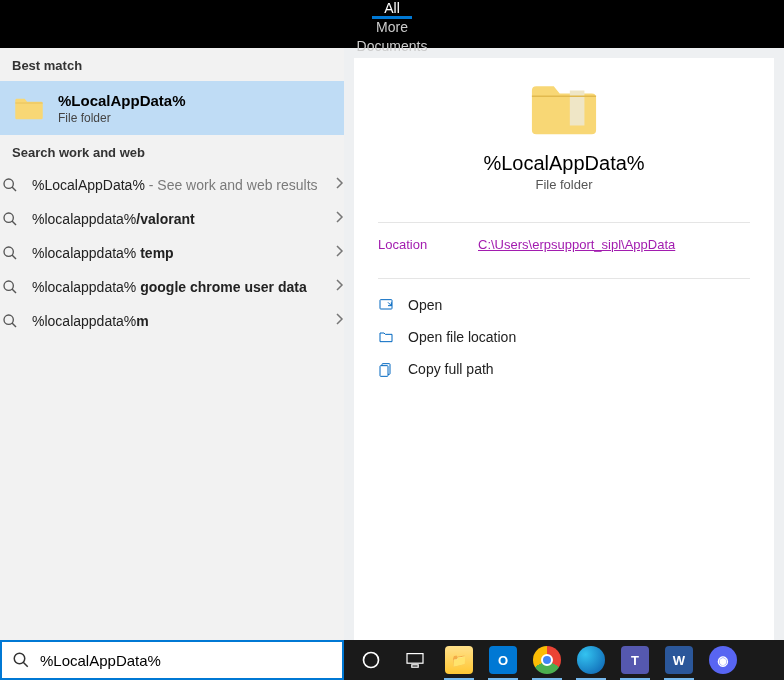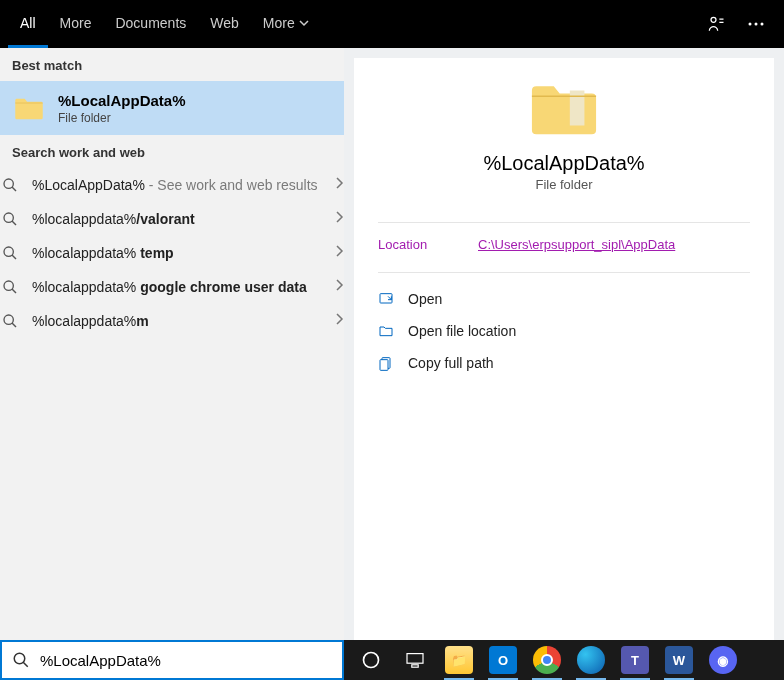--- a/index.html
+++ b/index.html
@@ -1,19 +1,19 @@
 <!DOCTYPE html>
 <html><head>
 <meta charset="utf-8">
 <style>
   * { box-sizing: border-box; margin: 0; padding: 0; font-family: "Segoe UI", sans-serif; }
   body { width: 784px; height: 680px; background: #fff; overflow: hidden; position: relative; }
   
   
-  .tabbar { background: #000; height: 48px; display: flex; align-items: center; color: #fff; padding: 0 8px; }
+  .tabbar { background: #000; height: 48px; display: flex; align-items: center; color: #fff; padding: 0 8px; flex-direction: column; }
   .tab { padding: 0 12px; height: 48px; display: flex; align-items: center; font-size: 14px; color: #ccc; cursor: pointer; border-bottom: 3px solid transparent; }
   .tab.active { color: #fff; border-bottom: 3px solid #0078d4; }
   .tab svg { margin-left: 4px; }
   .tabbar-spacer { flex: 1; }
   .tabbar-icon { width: 40px; height: 40px; display: flex; align-items: center; justify-content: center; font-size: 18px; color: #fff; }
   
   
   .main { display: flex; height: calc(680px - 48px - 40px); background: #eef0f2; }
   
   
@@ -39,21 +39,21 @@
   .big-folder svg { width: 70px; height: 60px; }
   .big-folder .big-title { font-size: 20px; margin-top: 14px; }
   .big-folder .big-sub { font-size: 13px; color: #555; margin-top: 2px; }
   
   .meta-row { display: flex; font-size: 13px; padding: 14px 0; border-top: 1px solid #e5e5e5; }
   .meta-label { width: 100px; color: #a21caf; }
   .meta-value { color: #a21caf; text-decoration: underline; cursor: pointer; }
   
   .action { display: flex; align-items: center; gap: 14px; padding: 8px 0; font-size: 14px; color: #222; cursor: pointer; }
   .action svg { width: 16px; height: 16px; }
-  .actions-block { margin-top: 6px; }
+  .actions-block { margin-top: 12px; }
 
   
   .search-bar { position: absolute; left: 0; bottom: 0; width: 344px; height: 40px; border: 2px solid #0078d4; background: #fff; display: flex; align-items: center; padding: 0 10px; gap: 10px; }
   .search-bar input { border: none; outline: none; font-size: 15px; flex: 1; }
   
   
   .taskbar { position: absolute; left: 344px; bottom: 0; right: 0; height: 40px; background: #1a1a1a; display: flex; align-items: center; padding: 0 6px; gap: 2px; }
   .task-icon { width: 42px; height: 40px; display: flex; align-items: center; justify-content: center; color: #fff; font-size: 18px; cursor: pointer; position: relative; }
   .task-icon .indicator { position:absolute; bottom:0; left:6px; right:6px; height:2px; background:#76b9ed; display:none;}
   .task-icon.running .indicator { display:block; }

